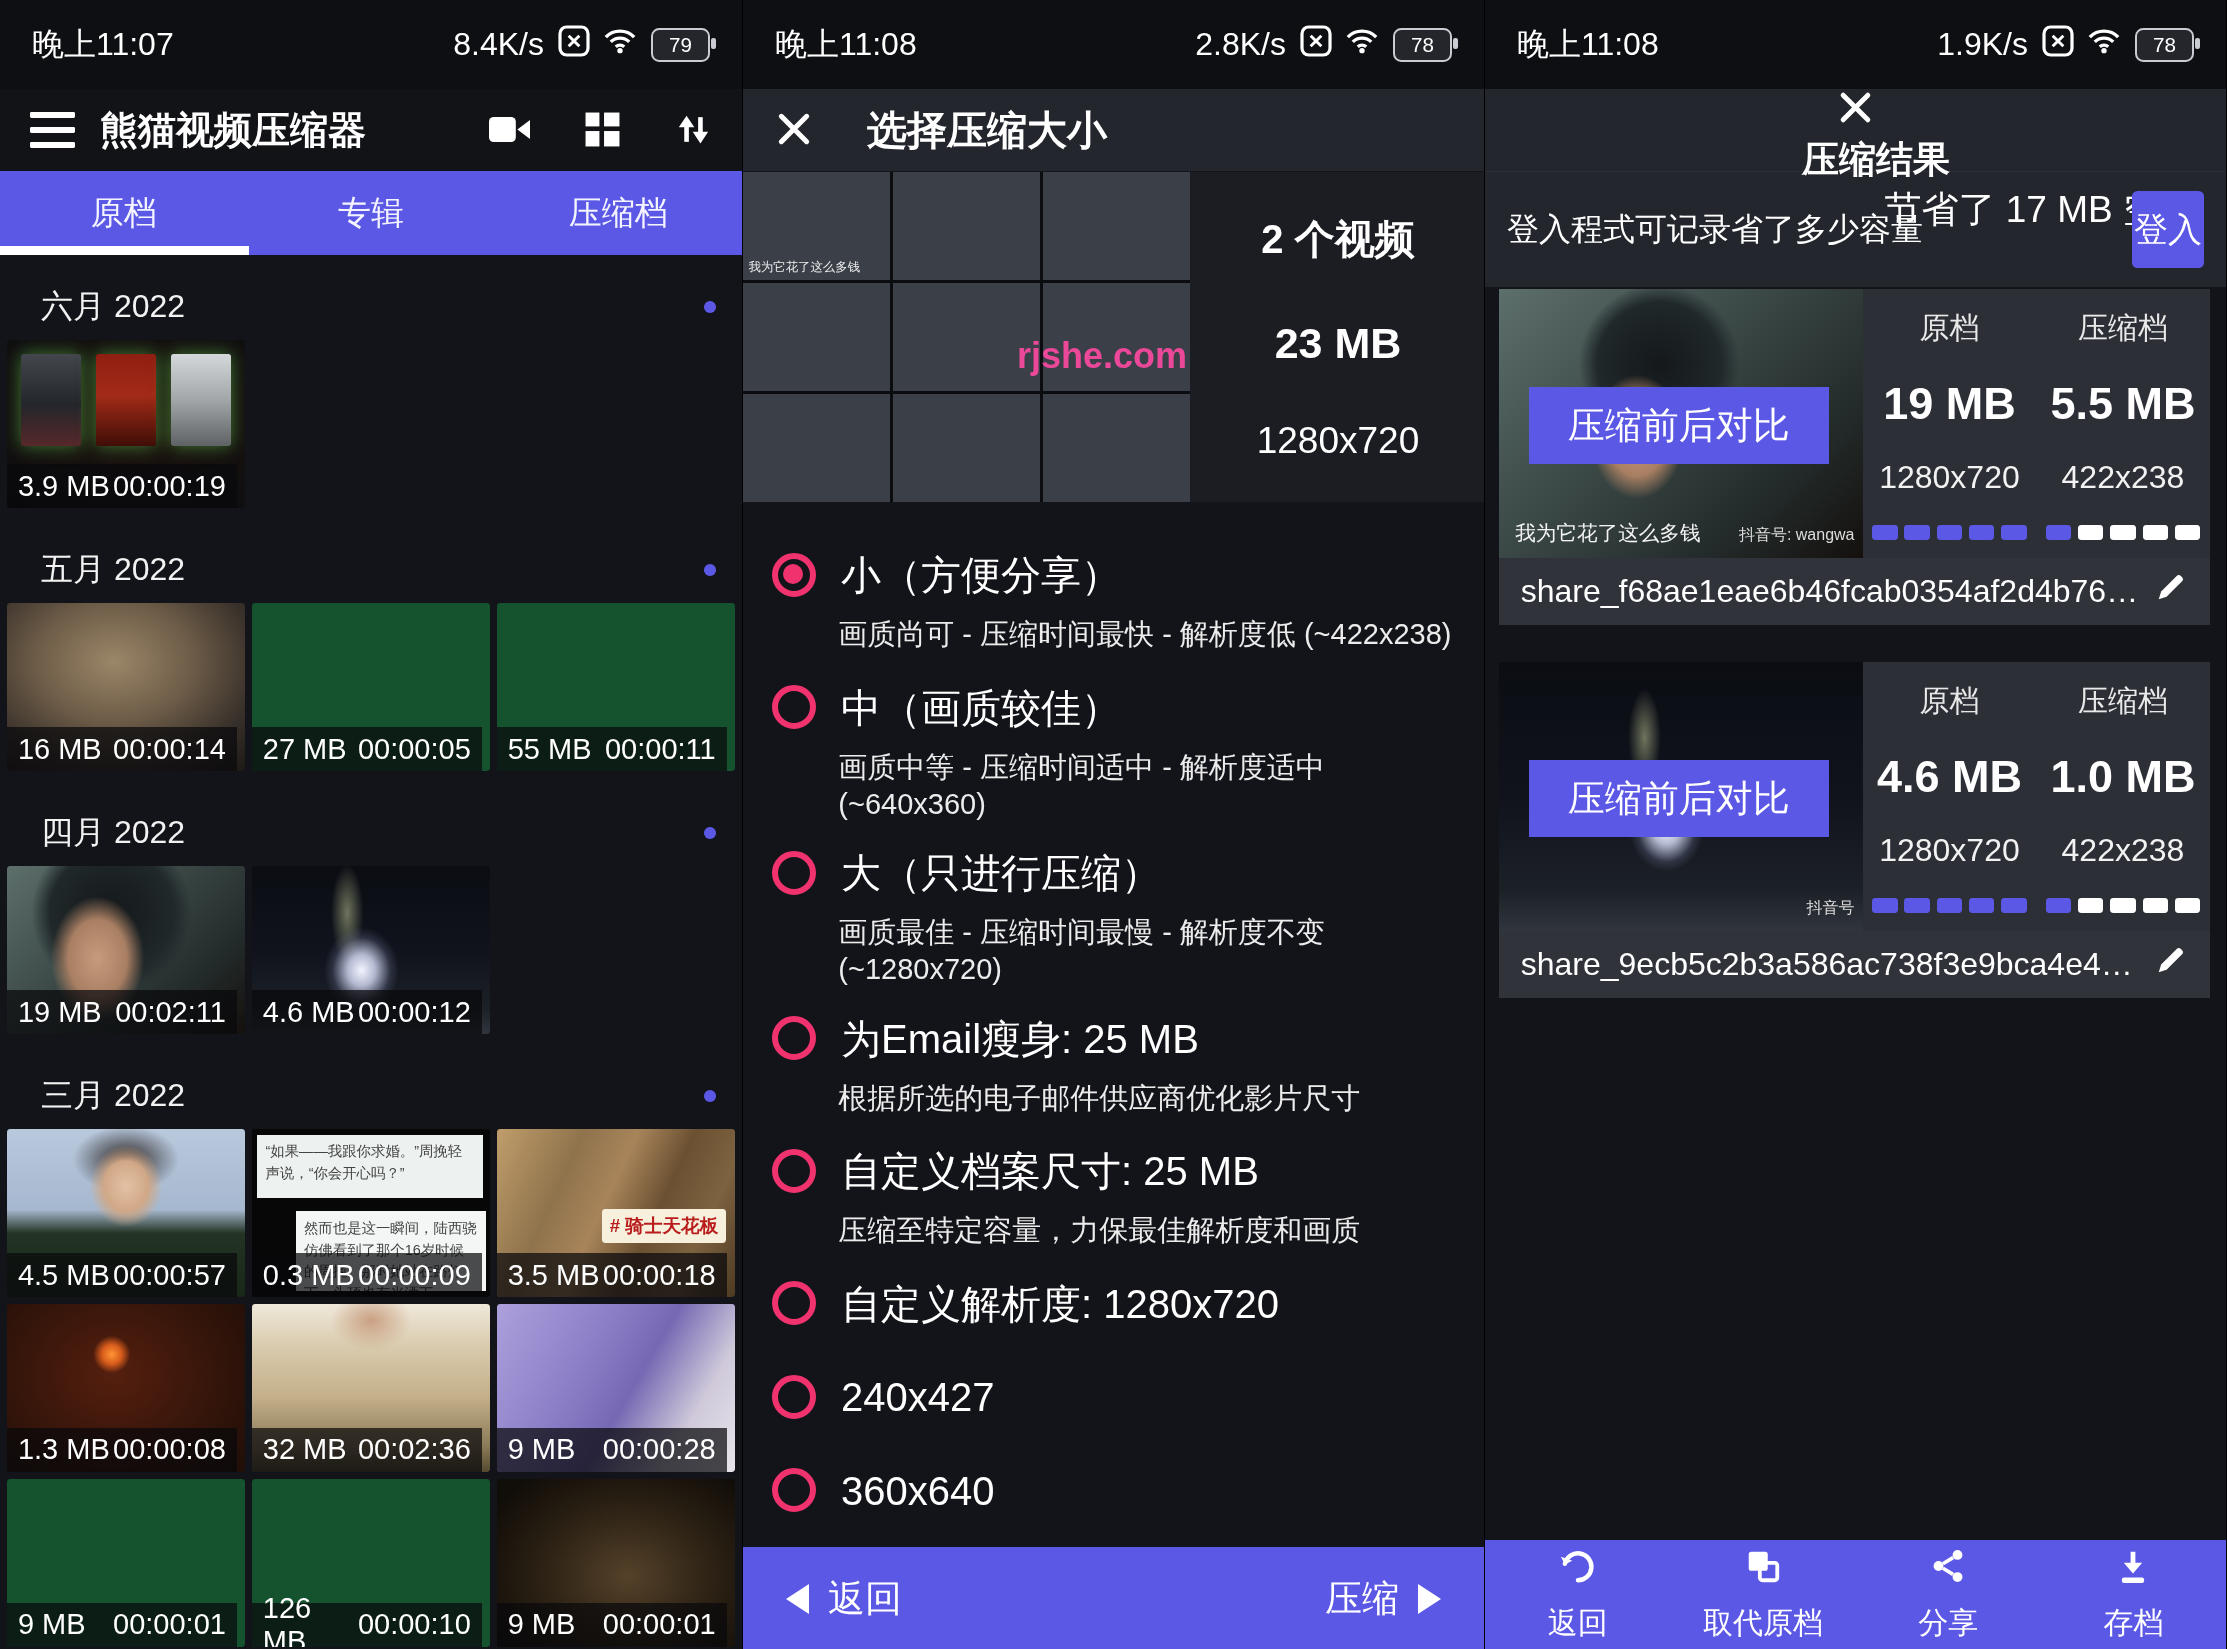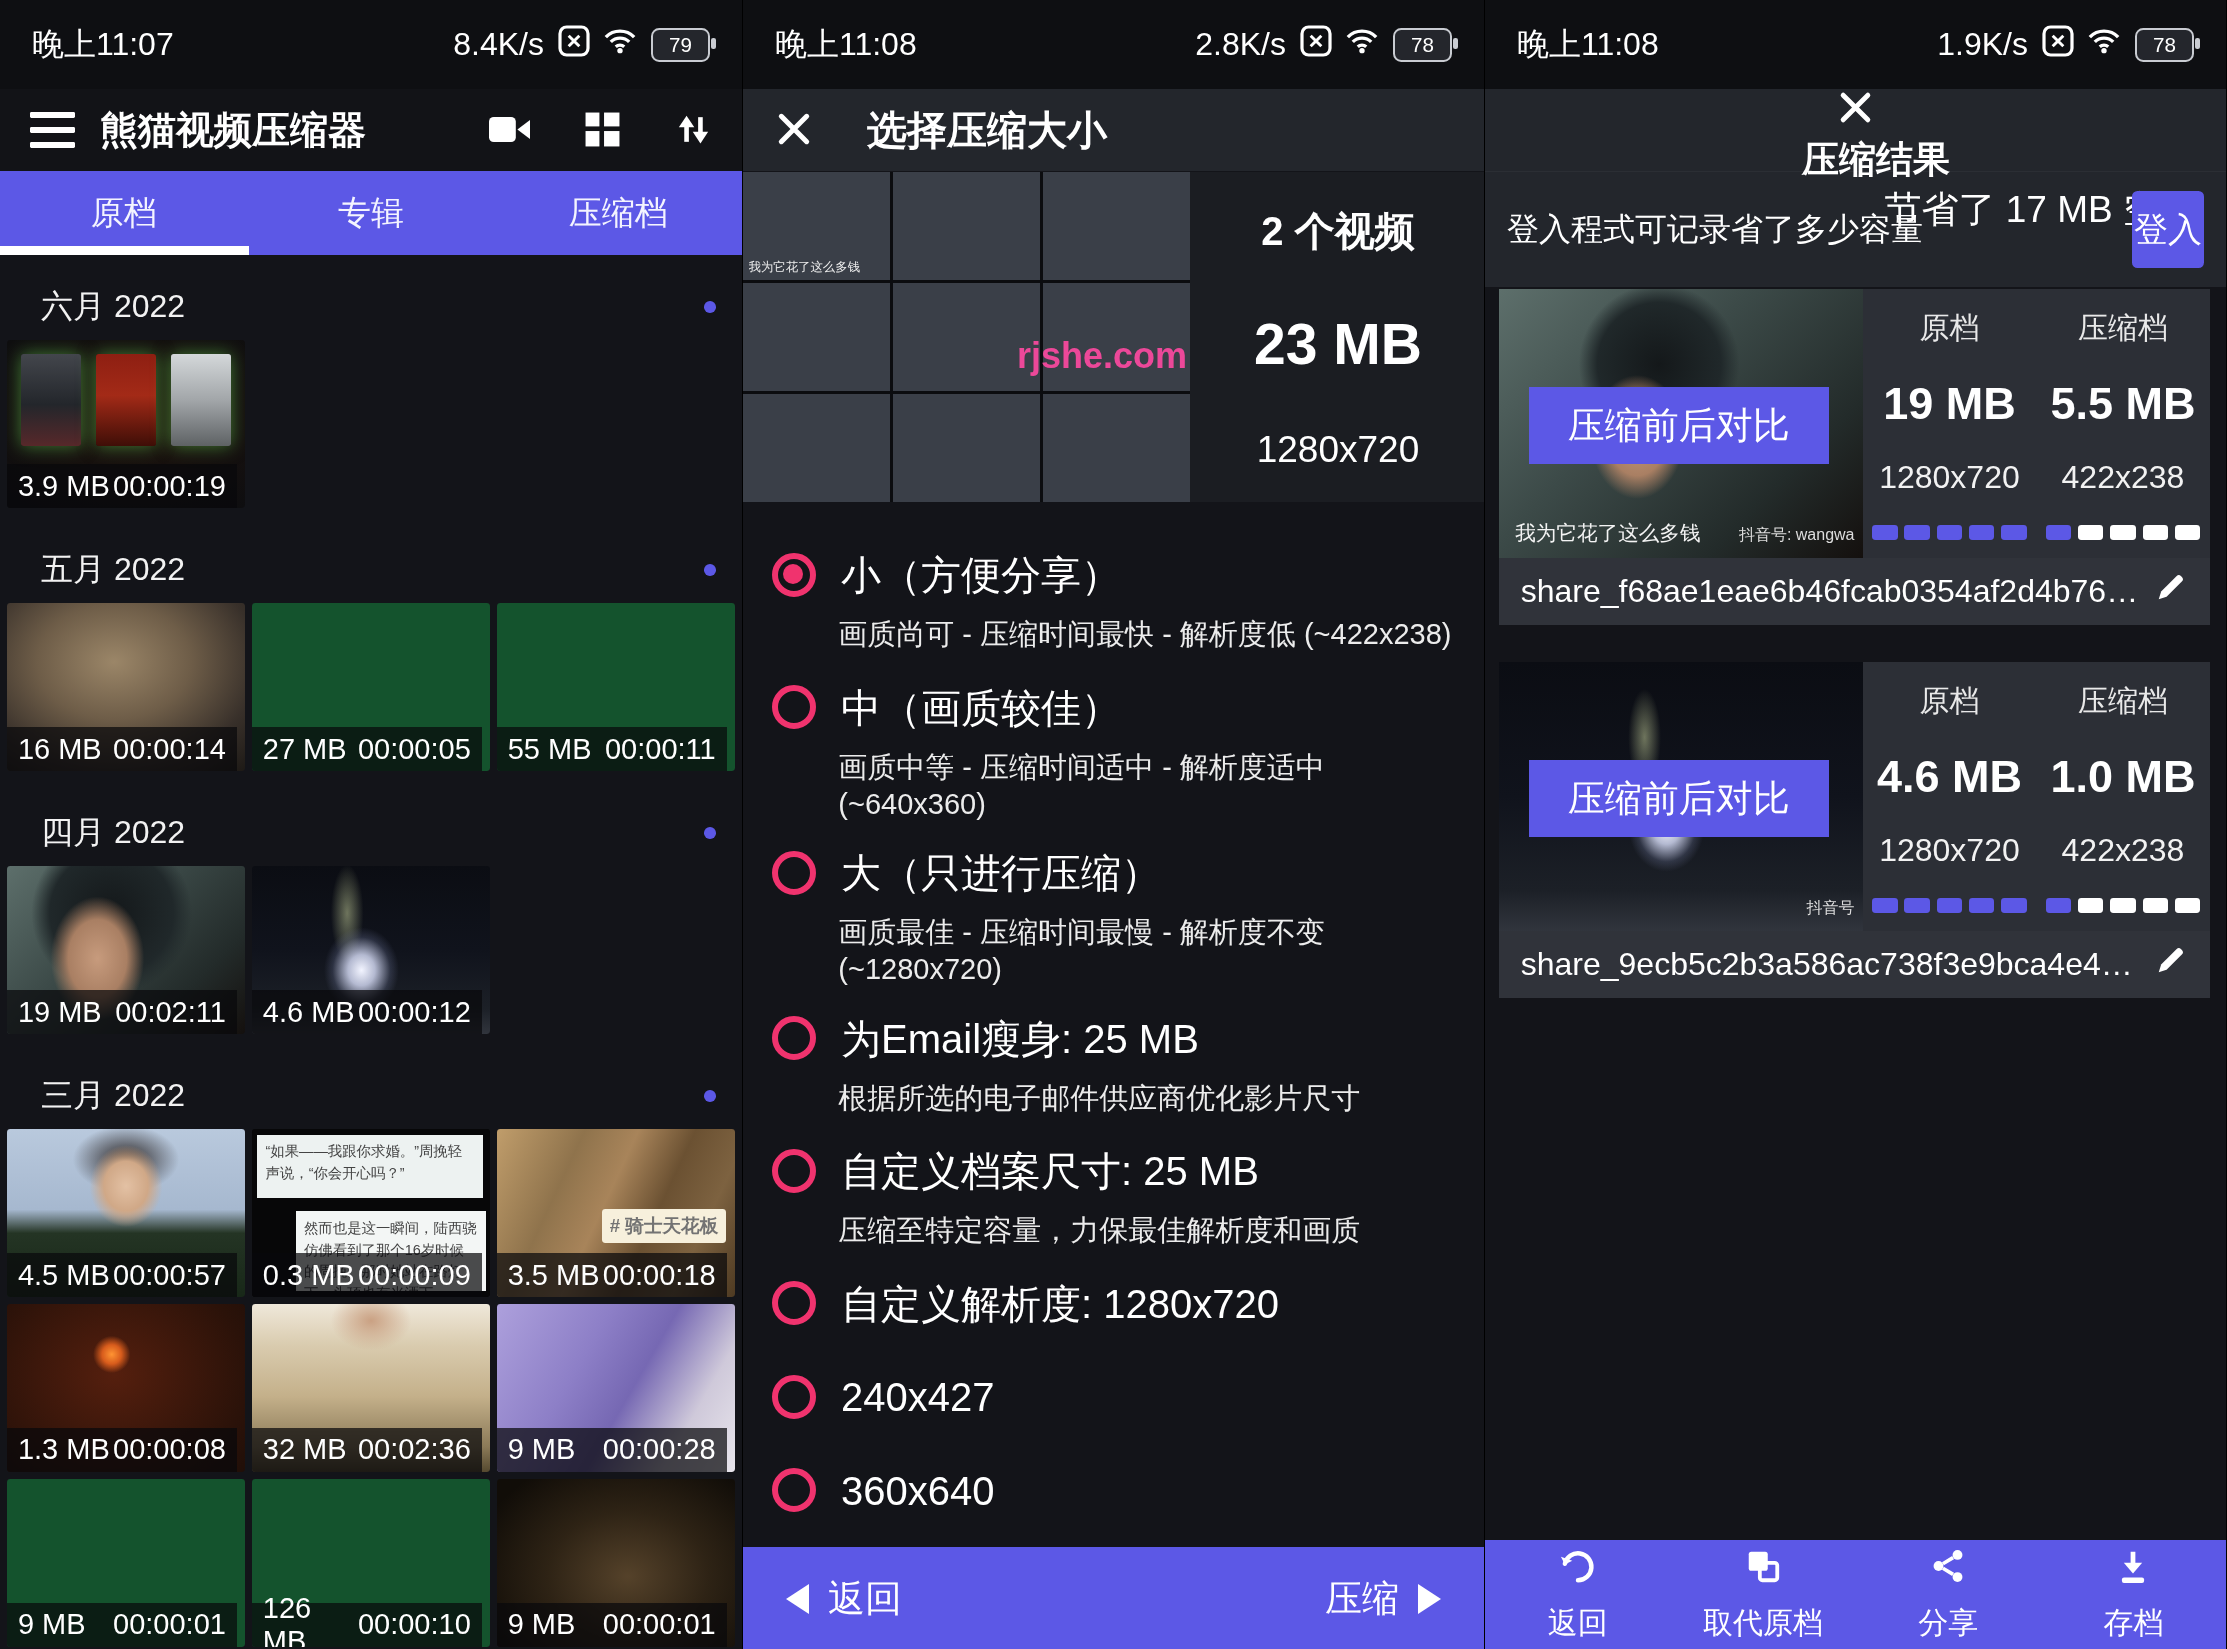--- a/index.html
+++ b/index.html
@@ -22,21 +22,21 @@
   .tabs{height:84px;background:#5c58e6;display:flex;position:relative;}
   .tab{flex:1;display:flex;align-items:center;justify-content:center;font-size:33px;color:#f4f4ff;}
   .tab-underline{position:absolute;left:0;bottom:0;width:249px;height:9px;background:#fff;}
   .s1content{padding-top:30px;}
   .sec-head{display:flex;justify-content:space-between;align-items:center;margin:40px 26px 11px 41px;font-size:32px;color:#f2f2f2;}
   .sec:first-child .sec-head{margin-top:0;}
   .dot{width:11.7px;height:11.7px;border-radius:50%;background:#5c58e6;}
   .tiles{display:grid;grid-template-columns:repeat(3,238px);gap:6.9px;padding:0 6.9px;}
   .tile{height:168px;position:relative;background:#0a0b0e;overflow:hidden;border-radius:3.4px;}
   .tlabel{position:absolute;left:0;right:8px;bottom:0;height:44px;background:rgba(8,8,11,.72);display:flex;justify-content:space-between;align-items:center;padding:0 11px;font-size:29px;}
-  .mototag{position:absolute;right:8.2px;bottom:54px;background:#f7f0dc;color:#737373;font-size:18.6px;padding:4.1px 8.2px;border-radius:3.4px;font-weight:bold;}
+  .mototag{position:absolute;right:8.2px;bottom:54px;background:#f7f0dc;color:#b91c1c;font-size:18.6px;padding:4.1px 8.2px;border-radius:3.4px;font-weight:bold;}
   .novelbg{position:absolute;inset:0;background:#070708;}
   .novel-p1{position:absolute;top:5.5px;left:5.5px;right:6.9px;height:63px;background:#edf2f1;color:#444;font-size:14.4px;line-height:1.5;padding:6.9px 8.2px;box-sizing:border-box;overflow:hidden;}
   .novel-p2{position:absolute;top:82px;left:44px;right:4.1px;height:80px;background:#f3f6f5;color:#444;font-size:14.4px;line-height:1.5;padding:6.9px 8.2px;box-sizing:border-box;overflow:hidden;}
 
   
   .tile-games{display:flex;align-items:center;justify-content:center;background:radial-gradient(289px 179px at 55% 45%,#20140e 0%,#0c0d10 70%);}
   .cov{width:60px;height:92px;border-radius:2.7px;margin:0 7.6px 48px 7.6px;box-shadow:0 0 18px rgba(110,230,90,.5);}
   .cov1{background:linear-gradient(180deg,#43464c 0%,#23262b 55%,#57282a 100%);}
   .cov2{background:linear-gradient(180deg,#8e1f12 0%,#a32a17 45%,#3f0e07 100%);}
   .cov3{background:linear-gradient(180deg,#d4d8da 0%,#a2a6a9 50%,#5e6264 100%);}
@@ -55,21 +55,21 @@
 
   
   .s2head{height:82px;background:#23262c;display:flex;align-items:center;padding:0 32px;}
   .s2title{font-size:40px;font-weight:bold;margin-left:54px;}
   .s2grid{position:absolute;top:172px;left:0;width:447px;height:330px;background:#0b0c0f;display:grid;grid-template-columns:repeat(3,1fr);grid-template-rows:repeat(3,1fr);gap:3.4px;}
   .cell{background:#3a3f48;position:relative;overflow:hidden;}
   .minicap{position:absolute;bottom:4.1px;left:5.5px;right:5.5px;font-size:12.4px;color:#eee;display:flex;justify-content:space-between;white-space:nowrap;overflow:hidden;}
   .watermark{position:absolute;top:335px;left:251px;font-size:36px;font-weight:bold;color:#ec4899;margin-left:23px;}
   .s2panel{position:absolute;top:172px;left:447px;width:296px;height:330px;background:#1b1d22;display:flex;flex-direction:column;align-items:center;justify-content:center;gap:52px;}
   .p-count{font-size:40px;font-weight:bold;}
-  .p-size{font-size:57px;font-weight:bold;}
+  .p-size{font-size:43px;font-weight:bold;}
   .p-res{font-size:37px;}
   .opts{position:absolute;top:538px;left:0;right:0;}
   .opt{position:relative;padding:12.4px 27.5px 12.4px 98px;margin-bottom:2.7px;}
   .rad{position:absolute;left:29px;top:15px;width:44px;height:44px;border:6.9px solid #f0336e;border-radius:50%;box-sizing:border-box;}
   .rad.sel::after{content:'';position:absolute;left:4.8px;top:4.8px;width:20.6px;height:20.6px;background:#f0336e;border-radius:50%;}
   .opt .t{font-size:40px;line-height:1.25;}
   .opt .s{font-size:29px;color:#ececec;margin-top:15px;margin-left:-2.7px;}
   .opt.nosub{min-height:66px;}
   .s2bar{position:absolute;bottom:0;left:0;right:0;height:103px;background:#5c58e6;display:flex;justify-content:space-between;align-items:center;padding:0 43px;font-size:37px;}
   .barbtn{display:flex;align-items:center;gap:19px;}

